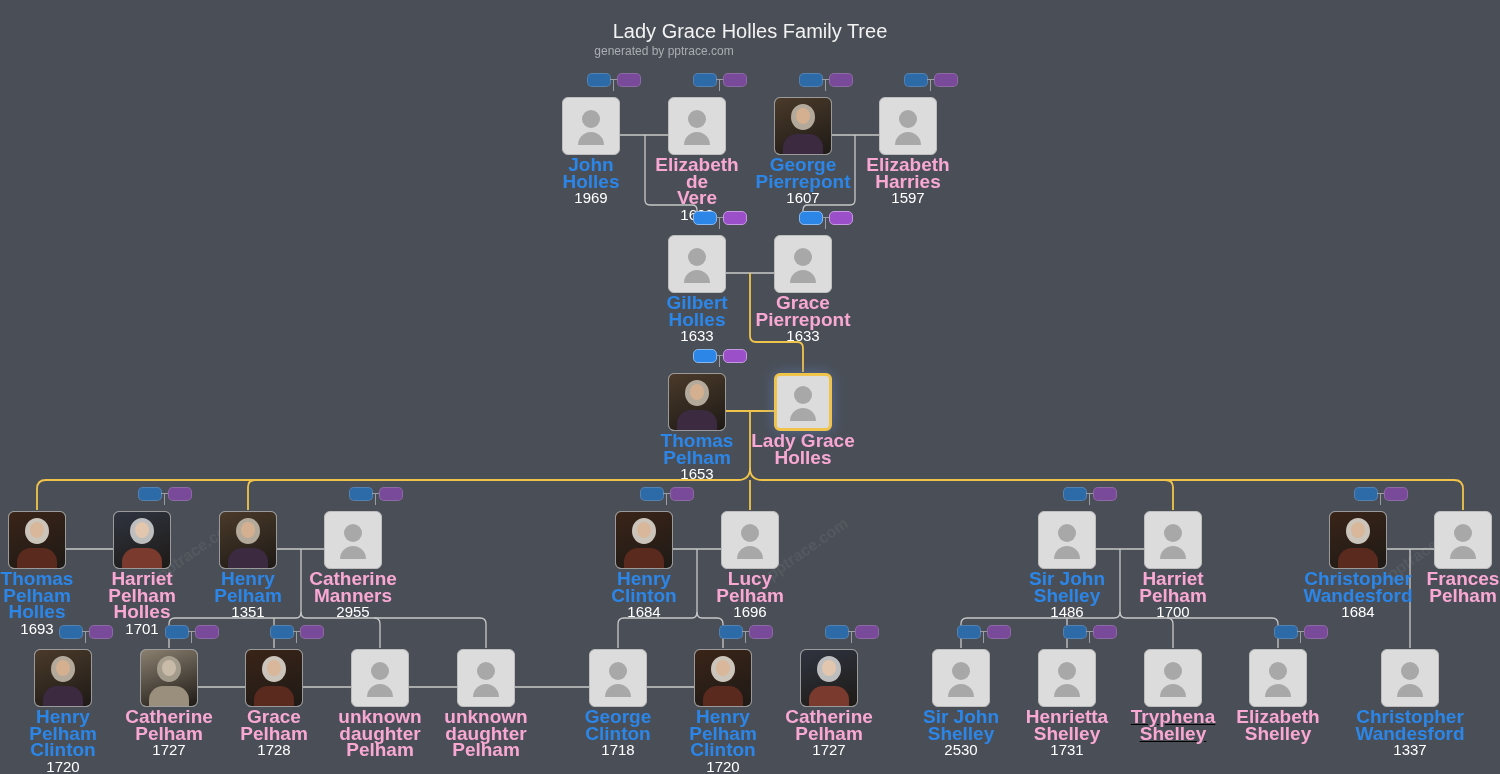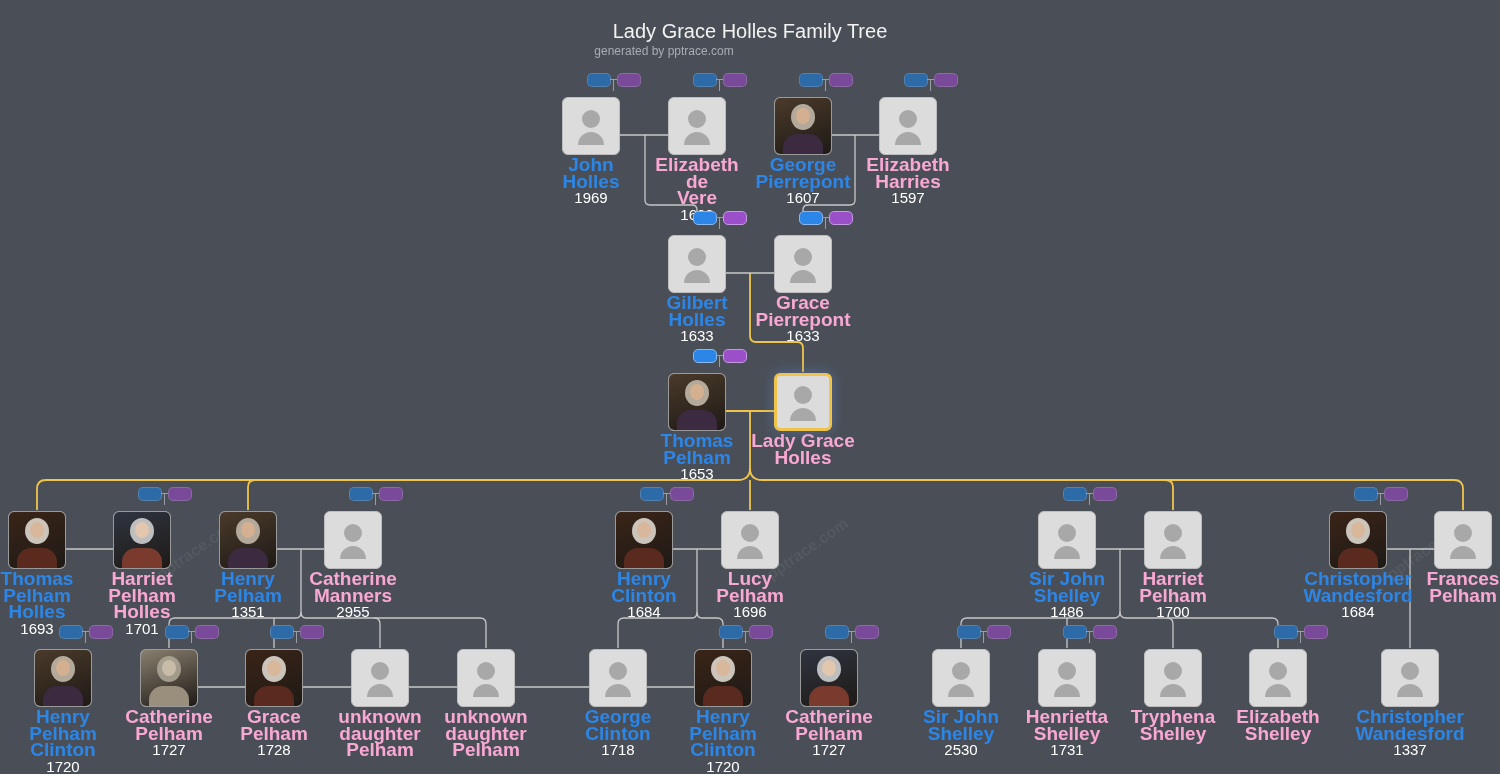--- a/index.html
+++ b/index.html
@@ -542,21 +542,21 @@
         <div>Shelley</div>
       </div>
       <div class="year">1731</div>
     </div>
     <div class="pills" style="left: 1063px; top: 625px;">
       <div class="pill father"></div>
       <div class="link"></div>
       <div class="stem"></div>
       <div class="pill mother"></div>
     </div>
-    <div class="person" style="left: 1118px; top: 649px;">
+    <div class="person" style="left: 1118px; top: 649px; text-decoration: underline;">
       <div class="box">
         <div class="head"></div>
         <div class="shoulders"></div>
       </div>
       <div class="name f">
         <div>Tryphena</div>
         <div>Shelley</div>
       </div>
     </div>
     <div class="person" style="left: 1223px; top: 649px;">

